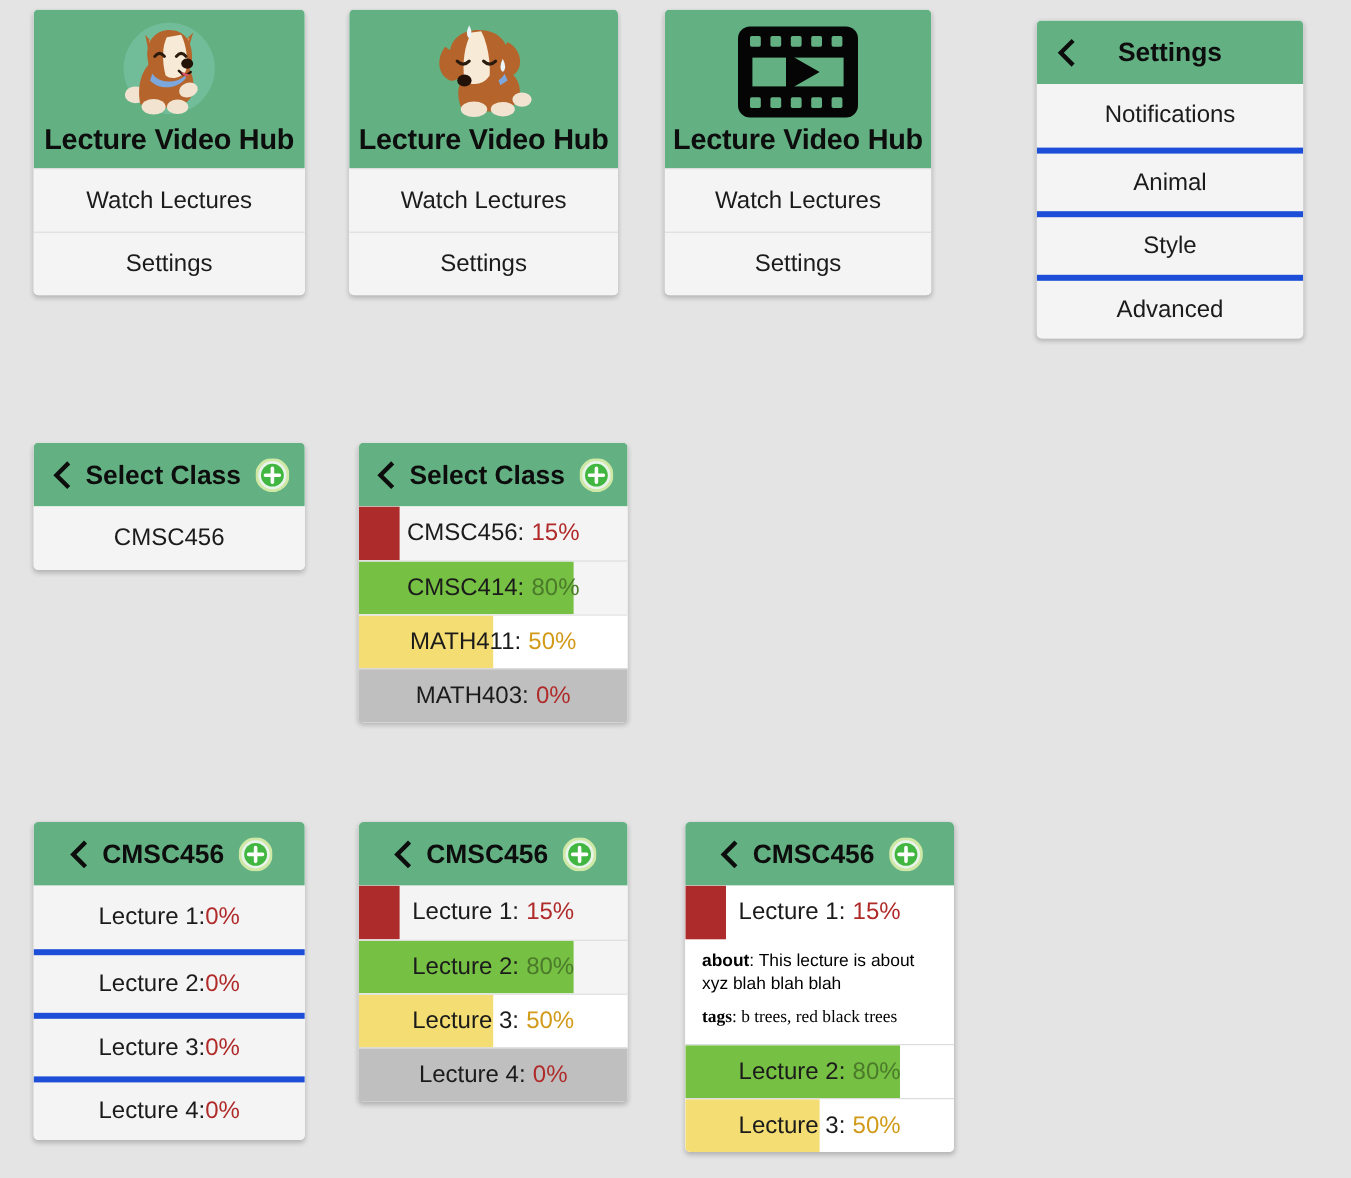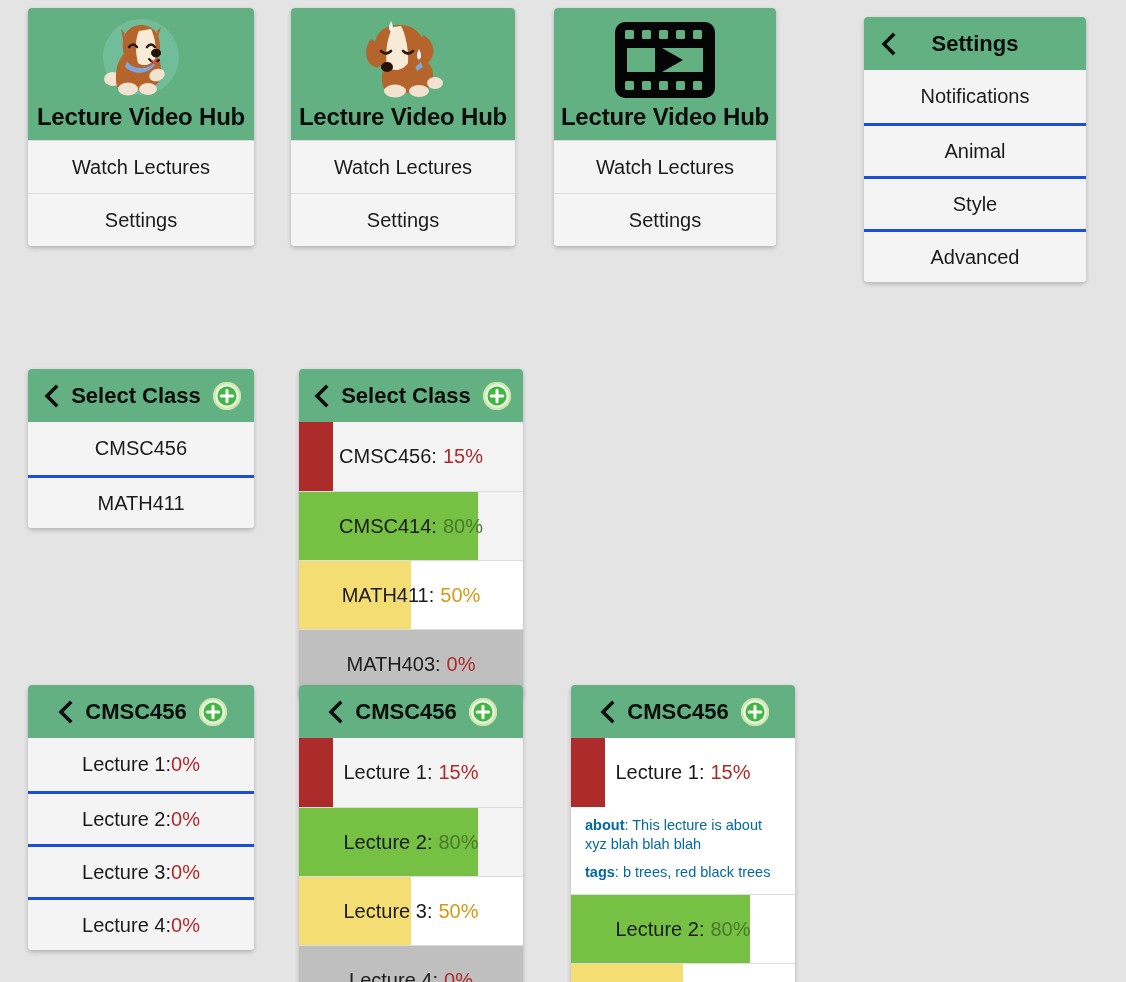--- a/index.html
+++ b/index.html
@@ -95,29 +95,29 @@
   .navgroup .nav-title{flex:0 0 auto;}
 
   
   .row{
     height:53px;
     display:flex;
     align-items:center;
     justify-content:center;
     font-size:20px;
     color:#1b1b1b;
-    border-top:3px solid #1d4ed8;
+    border-top:5px solid #1d4ed8;
     background:#f4f4f4;
     box-sizing:border-box;
     position:relative;
   }
 
   
   .prow{
-    height:69px;
+    height:45px;
     position:relative;
     border-top:1px solid #dcdcdc;
     box-sizing:border-box;
     overflow:hidden;
     text-align:center;
   }
   .prow .fill{
     position:absolute;left:0;top:0;bottom:0;
   }
   .prow .plabel{
@@ -127,25 +127,25 @@
     white-space:nowrap;
   }
   .plabel .pct{margin-left:6px;font-weight:400;}
 
   
   .detail{
     background:#ffffff;
     padding:9px 14px 12px 14px;
     font-size:14.5px;
     line-height:1.32;
-    color:#0369a1;
+    color:#000000;
     box-sizing:border-box;
   }
   .detail p{margin:0 0 9px 0;}
-  .detail p:last-child{margin-bottom:0;}
+  .detail p:last-child{margin-bottom:0;font-family:Liberation Serif, serif;}
   .detail b{font-weight:bold;}
 
   
   svg{display:block;}
 </style>
 </head>
 <body>
 
 <div class="stage">
 
@@ -286,21 +286,20 @@
           <svg width="28" height="28" viewBox="0 0 28 28" aria-hidden="true">
             <circle cx="14" cy="14" r="13" fill="#ffffff" opacity="0.85"></circle>
             <circle cx="14" cy="14" r="13" fill="none" stroke="#cfe8a6" stroke-width="2.5"></circle>
             <circle cx="14" cy="14" r="9.5" fill="#41b640"></circle>
             <path d="M14 8.2 V19.8 M8.2 14 H19.8" stroke="#ffffff" stroke-width="3" stroke-linecap="round"></path>
           </svg>
         </span>
       </div>
     </div>
     <div class="row" style="border-top:none;">CMSC456</div>
-    <div class="row">MATH411</div>
   </div>
 
   <div class="card" style="left:299px;top:369px;width:224px;">
     <div class="navbar has-plus">
       <div class="navgroup">
         <span class="back" style="position:static;transform:none;">
           <svg width="16" height="24" viewBox="0 0 16 24" aria-hidden="true">
             <path d="M13 3 L4 12 L13 21" stroke="#0d0d0d" stroke-width="3.6" fill="none" stroke-linecap="square"></path>
           </svg>
         </span>

